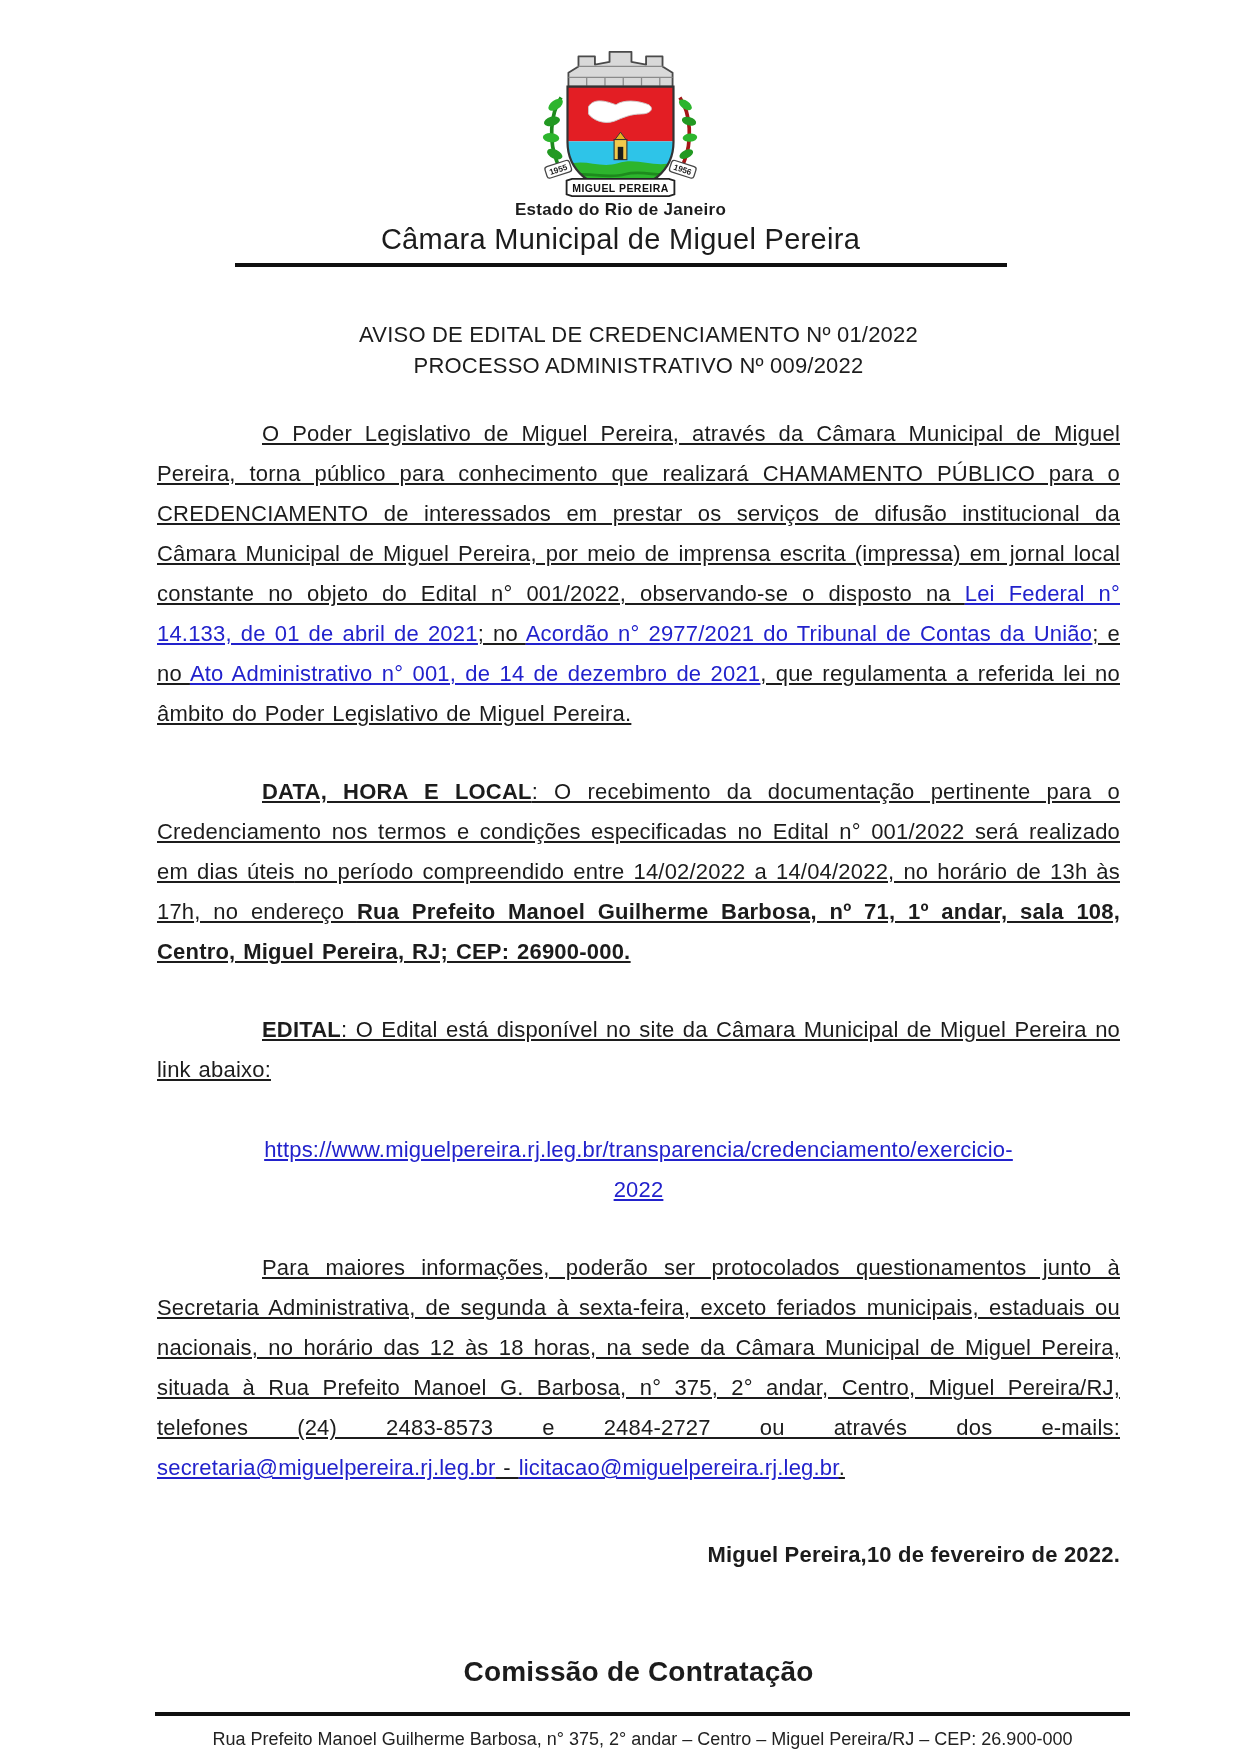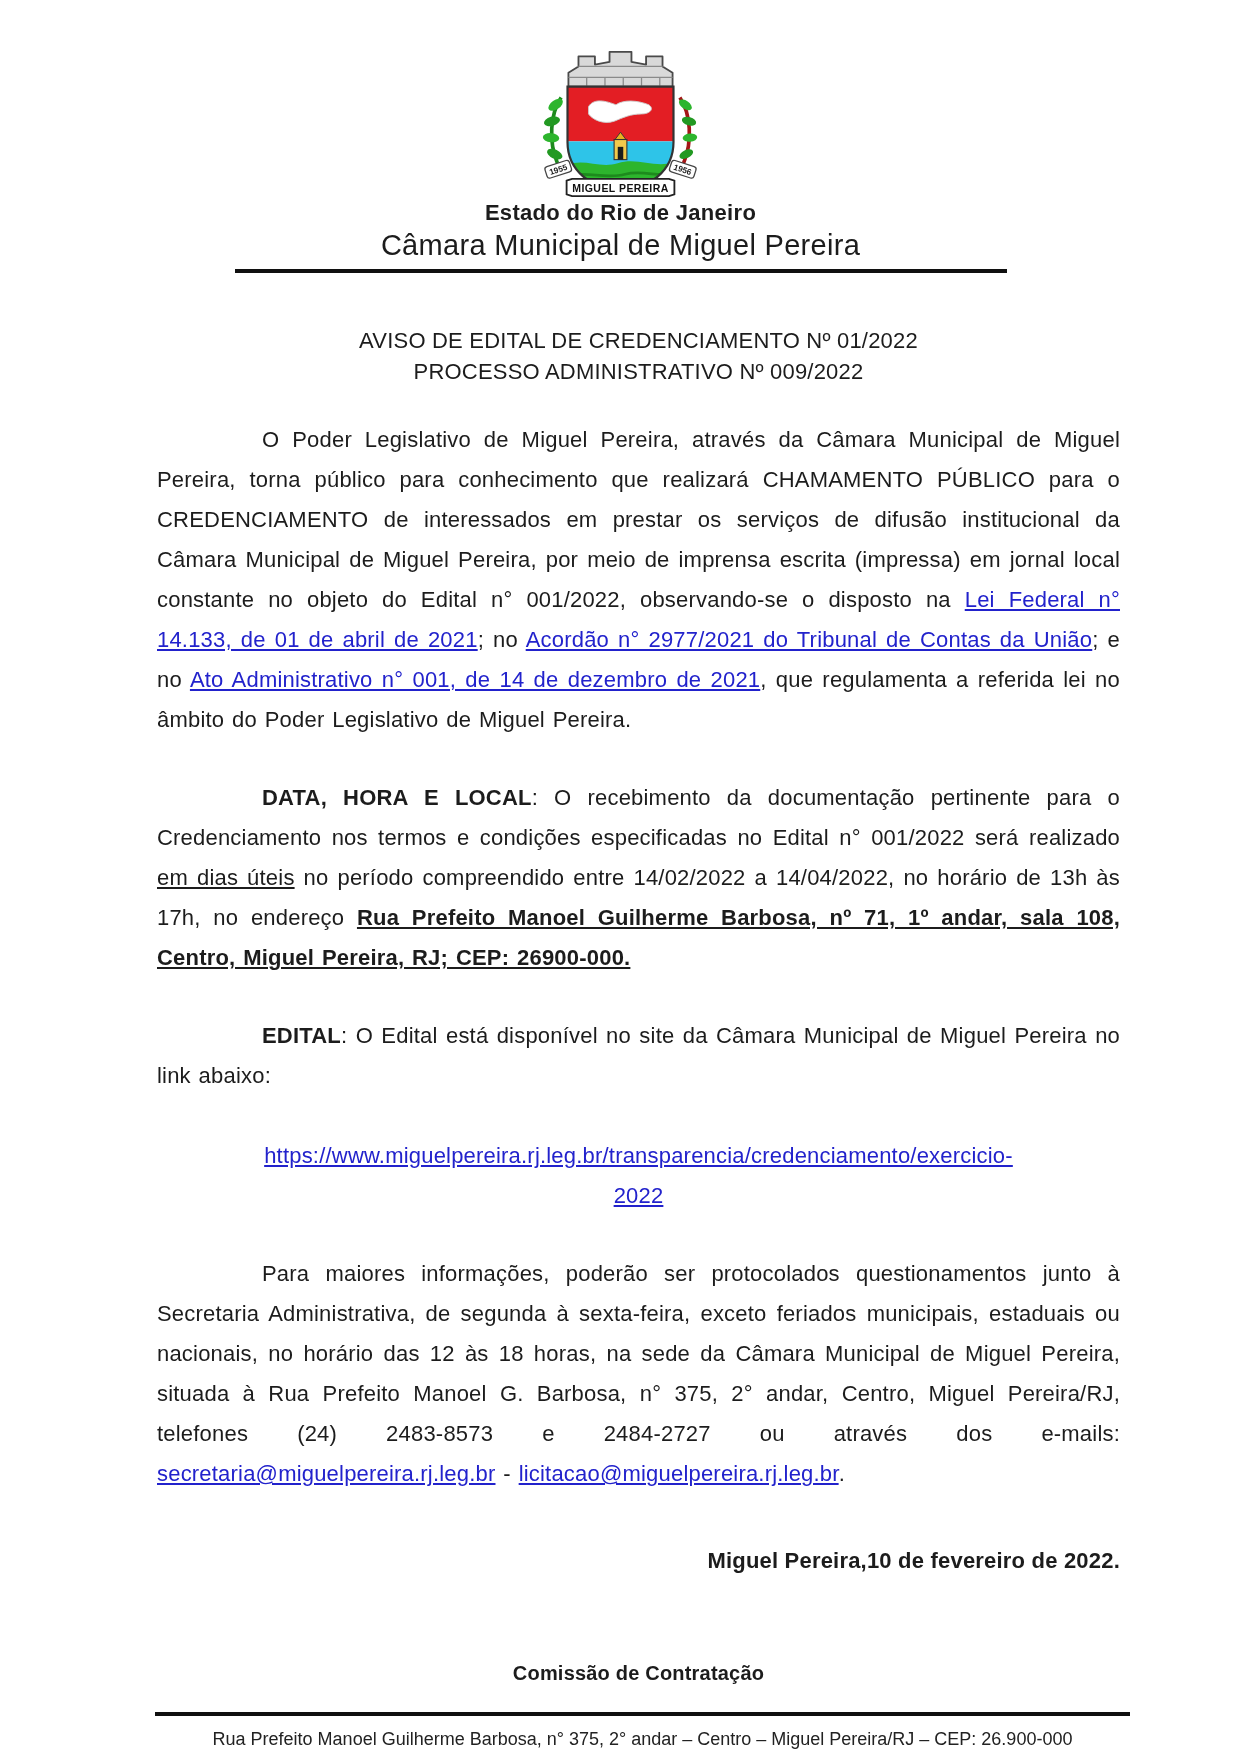--- a/index.html
+++ b/index.html
@@ -10,21 +10,21 @@
     background: #ffffff;
     font-family: "Liberation Sans", sans-serif;
     color: #1c1c1c;
     overflow: hidden;
   }
   .content { padding: 0 121px 0 157px; }
 
   
   .letterhead { text-align: center; padding-top: 50px; }
   .crest { display: block; margin: 0 auto; width: 215px; height: 148px; }
-  .state-line { font-size: 22px; font-weight: bold; letter-spacing: 0.3px; margin-top: 2px; }
+  .state-line { font-size: 17px; font-weight: bold; letter-spacing: 0.3px; margin-top: 2px; }
   .org-line { font-size: 29px; font-weight: normal; letter-spacing: 0.3px; margin-top: 3px; }
   .header-rule { width: 772px; height: 4px; background: #101010; margin: 7px auto 0 auto; }
 
   
   .doc-title {
     margin: 52px 0 0 0;
     text-align: center;
     font-size: 22px;
     font-weight: normal;
     line-height: 31px;
@@ -33,20 +33,21 @@
 
   
   .para {
     margin: 38px 0 0 0;
     font-size: 22px;
     line-height: 40px;
     text-align: justify;
     text-indent: 105px;
     letter-spacing: 0.2px;
     word-spacing: 1.5px;
+    text-decoration: underline;
   }
   .para.first { margin-top: 33px; }
   .bold { font-weight: bold; }
   .u { text-decoration: underline; }
   .bu { font-weight: bold; text-decoration: underline; }
   a.doc-link, a.email-link, a.url-link {
     color: #2222cc;
     text-decoration: underline;
     cursor: pointer;
   }
@@ -65,21 +66,21 @@
   .date-line {
     margin: 54px 0 0 0;
     text-align: right;
     font-size: 22px;
     font-weight: bold;
     letter-spacing: 0.2px;
   }
   .signature-line {
     margin: 88px 0 0 0;
     text-align: center;
-    font-size: 20px;
+    font-size: 28px;
     font-weight: bold;
     letter-spacing: 0.2px;
   }
 
   
   .page-footer {
     position: absolute;
     left: 155px;
     width: 975px;
     top: 1712px;

